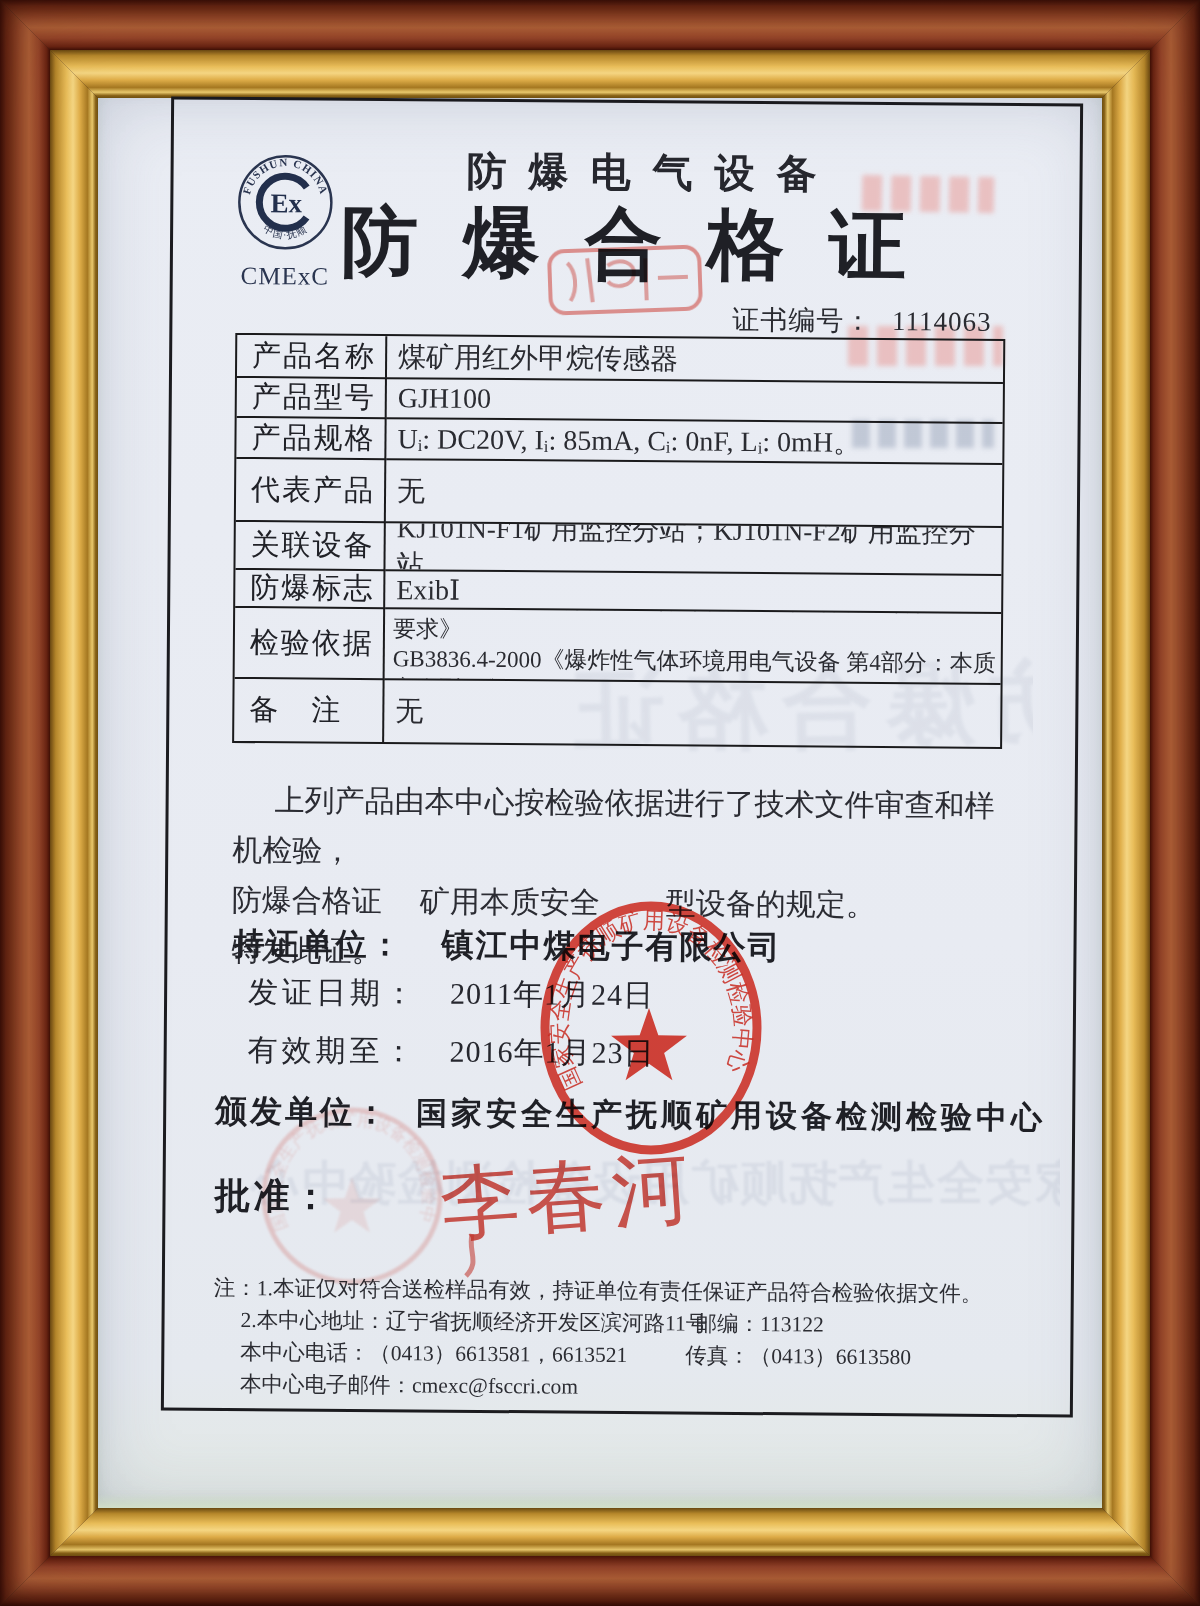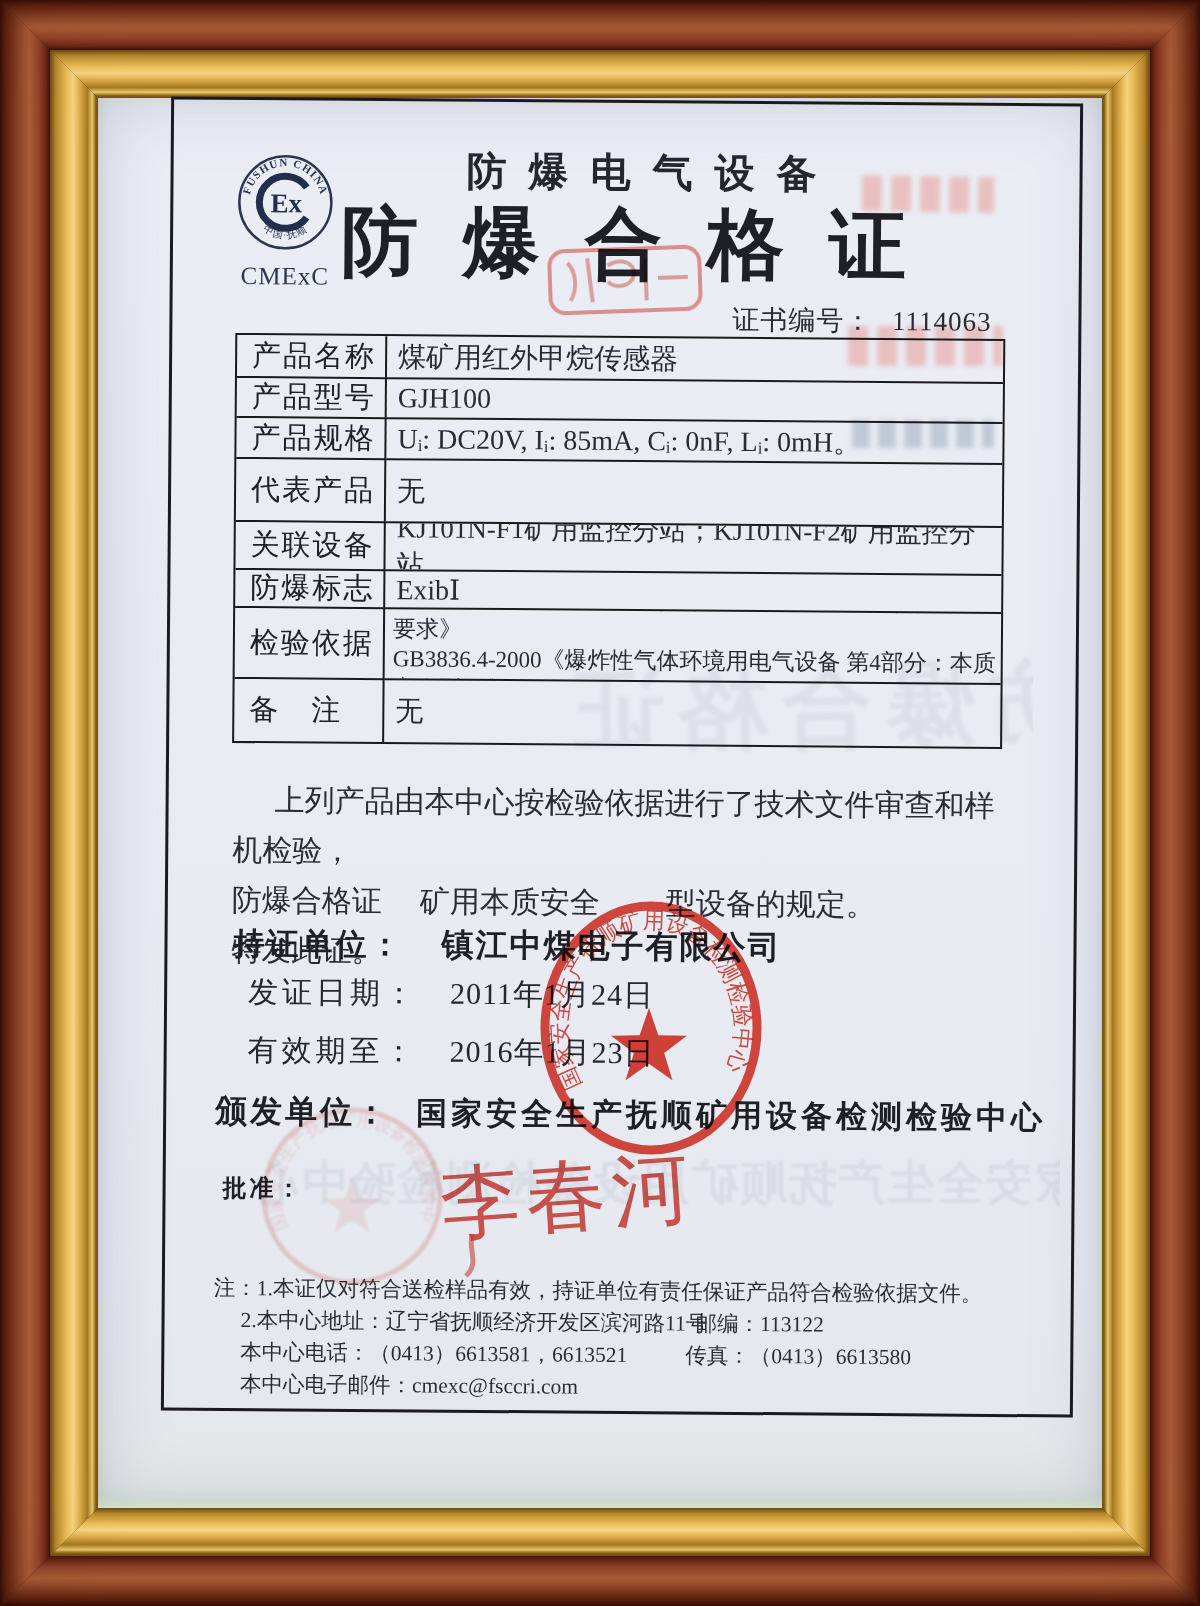--- a/index.html
+++ b/index.html
@@ -186,21 +186,21 @@
     </div>
     <div class="abs" style="left:81px;top:930px;">
       <span class="fld-label">有效期至：</span>
       <span class="fld-value" style="padding-left:28px;">2016年1月23日</span>
     </div>
     <div class="abs" style="left:49px;top:990px;">
       <span class="fld-label-b" style="font-size:32px;">颁发单位：</span>
       <span class="fld-value-b" style="font-size:31px;padding-left:22px;letter-spacing:4px;">国家安全生产抚顺矿用设备检测检验中心</span>
     </div>
     <div class="abs" style="left:49px;top:1072px;">
-      <span class="fld-label-b" style="font-size:24px;margin-left:8px;">批准：</span>
+      <span class="fld-label-b" style="font-size:36px;">批准：</span>
     </div>
 
     <div class="abs notes">
       <div class="nline" style="left:0;top:0;">注：1.本证仅对符合送检样品有效，持证单位有责任保证产品符合检验依据文件。</div>
       <div class="nline" style="left:27px;top:32px;">2.本中心地址：辽宁省抚顺经济开发区滨河路11号</div>
       <div class="nline" style="left:482px;top:32px;">邮编：113122</div>
       <div class="nline" style="left:27px;top:64px;">本中心电话：（0413）6613581，6613521</div>
       <div class="nline" style="left:472px;top:64px;">传真：（0413）6613580</div>
       <div class="nline" style="left:27px;top:96px;">本中心电子邮件：cmexc@fsccri.com</div>
     </div>

